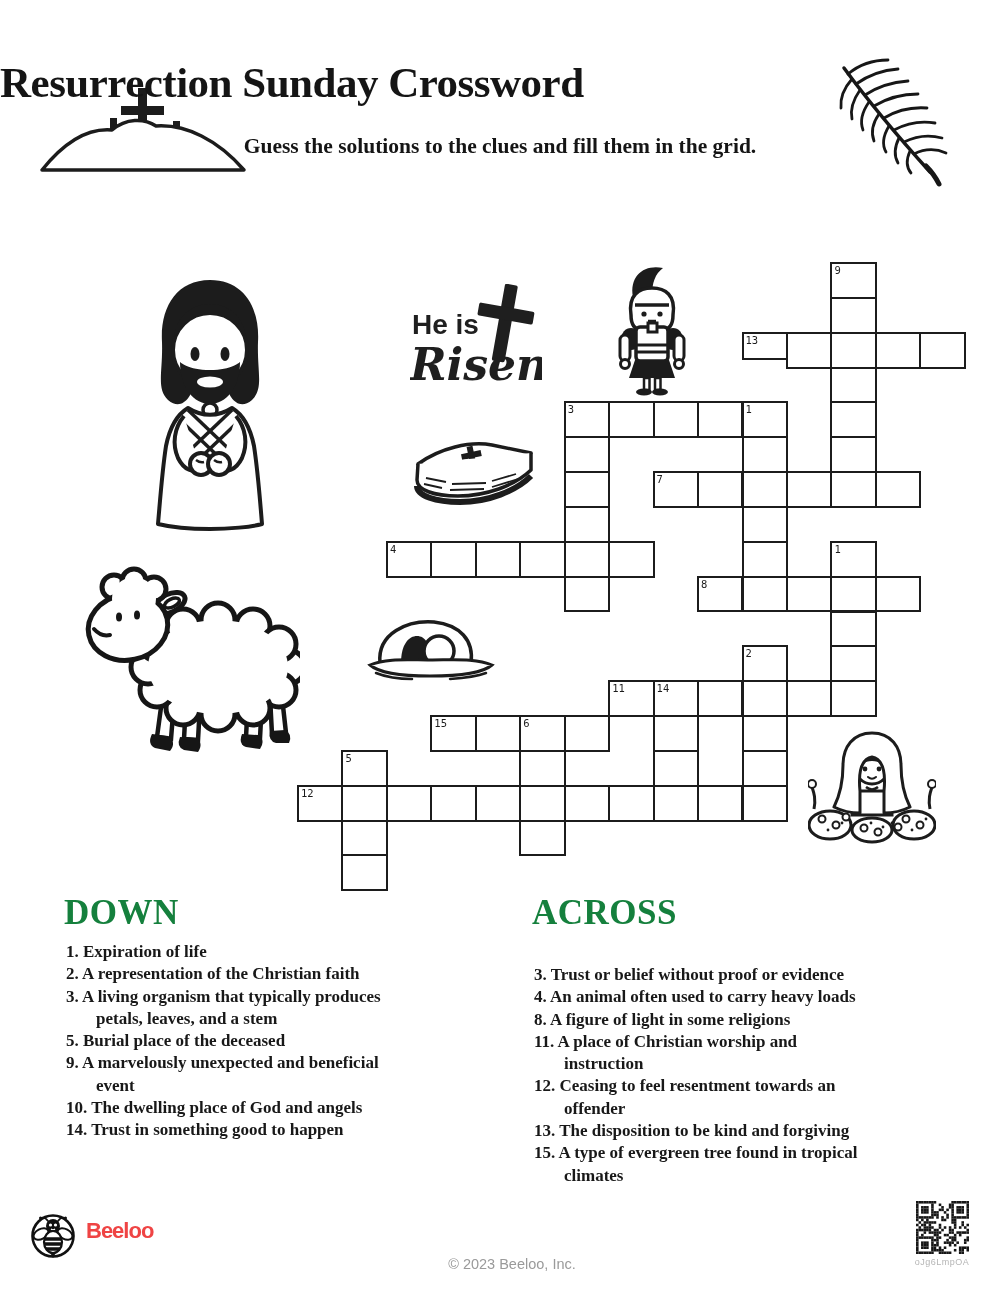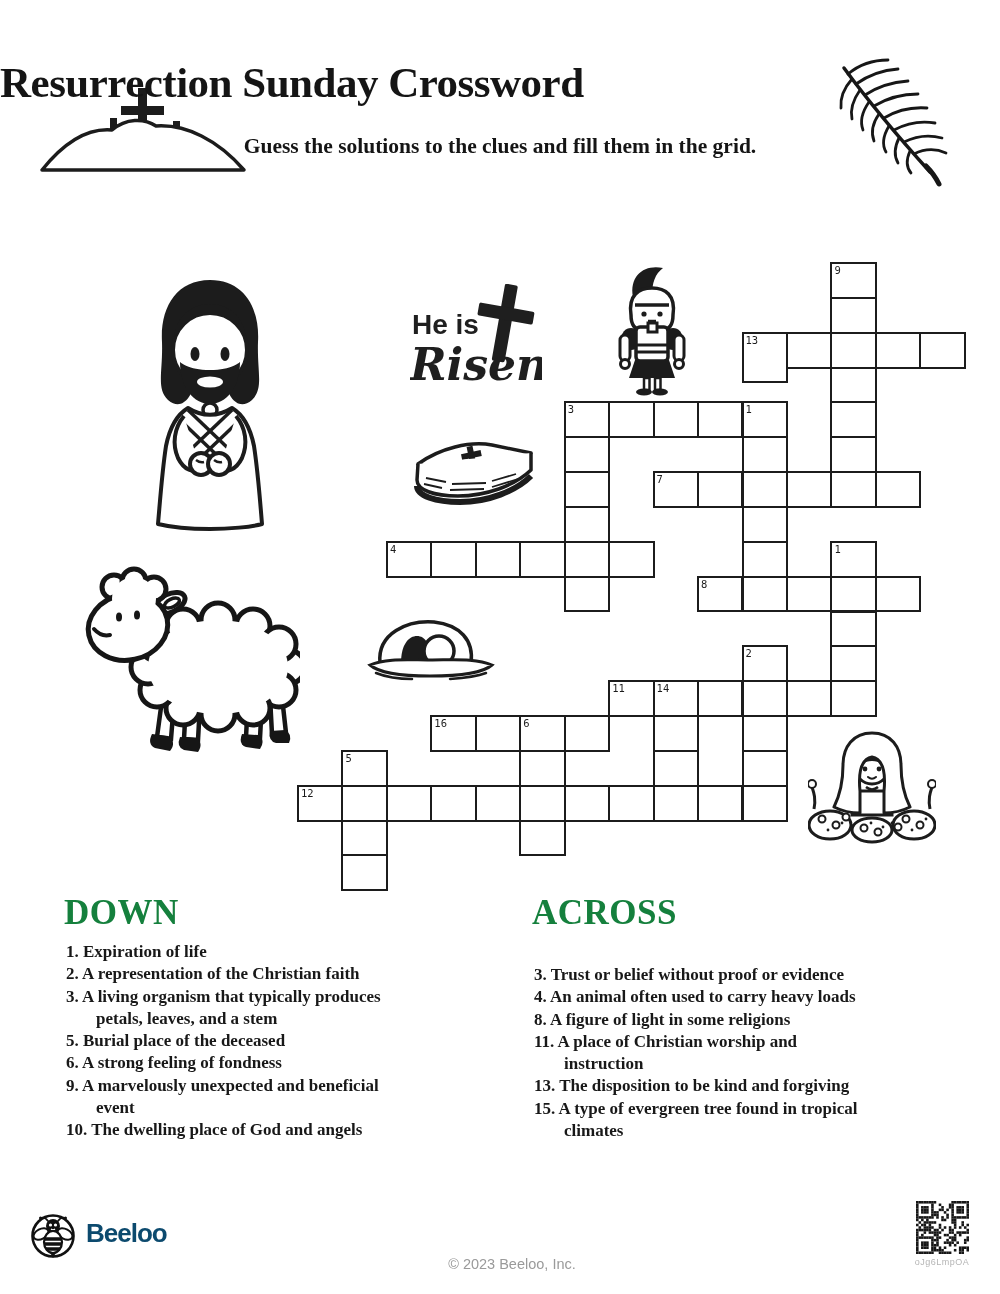--- a/index.html
+++ b/index.html
@@ -11,21 +11,21 @@
   .page-sub{left:0;right:0;top:134px;text-align:center;font-family:"Liberation Serif",serif;
        font-weight:600;font-size:21.5px;color:#151515;}
   .cell{position:absolute;background:#fff;border:2px solid #1c1c1c;box-sizing:border-box;}
   .cell .num{position:absolute;top:0px;left:2px;font-family:"DejaVu Sans Mono",monospace;
        font-size:10.5px;line-height:13px;color:#1c1c1c;}
   .clue-head{font-family:"Liberation Serif",serif;font-weight:700;font-size:35px;
        letter-spacing:0.5px;color:#15803d;}
   .clue-list{font-family:"Liberation Serif",serif;font-weight:600;font-size:17px;
        line-height:22.3px;color:#181818;width:420px;}
   .clue{padding-left:30px;text-indent:-30px;white-space:pre-wrap;}
-  .brand{font-weight:700;font-size:26px;letter-spacing:-1px;color:#0c4a6e;}
+  .brand{font-weight:700;font-size:22px;letter-spacing:-1px;color:#ef4444;}
   .copyright{left:0;right:0;top:1256px;text-align:center;font-size:14.5px;color:#9a9a9a;padding-left:24px;}
   .qr-label{left:900px;top:1257px;width:84px;text-align:center;font-size:9px;
        letter-spacing:0.5px;color:#b5b5b5;}
   svg{display:block;}
 </style>
 </head>
 <body>
 
 <svg class="abs" style="left:38px;top:78px" width="210" height="95" viewBox="0 0 210 95">
   <g fill="#1c1c1c">
@@ -229,21 +229,21 @@
     <circle cx="63" cy="92" r="1.4"></circle>
       <circle cx="75" cy="96" r="1.4"></circle>
   </g>
 </svg>
 
 <div class="abs" style="left:0;top:0;width:1000px;height:1294px;">
     <div class="cell" style="left: 830.4px; top: 262px; width: 46.45px; height: 36.85px;">
       <span class="num">9</span>
     </div>
     <div class="cell" style="left: 830.4px; top: 296.85px; width: 46.45px; height: 36.85px;"></div>
-    <div class="cell" style="left: 741.5px; top: 331.7px; width: 46.45px; height: 51px;">
+    <div class="cell" style="left: 741.5px; top: 331.7px; width: 46.45px; height: 28px;">
       <span class="num">13</span>
     </div>
     <div class="cell" style="left: 785.95px; top: 331.7px; width: 46.45px; height: 36.85px;"></div>
     <div class="cell" style="left: 830.4px; top: 331.7px; width: 46.45px; height: 36.85px;"></div>
     <div class="cell" style="left: 874.85px; top: 331.7px; width: 46.45px; height: 36.85px;"></div>
     <div class="cell" style="left: 919.3px; top: 331.7px; width: 46.45px; height: 36.85px;"></div>
     <div class="cell" style="left: 830.4px; top: 366.55px; width: 46.45px; height: 36.85px;"></div>
     <div class="cell" style="left: 563.7px; top: 401.4px; width: 46.45px; height: 36.85px;">
       <span class="num">3</span>
     </div>
@@ -297,21 +297,21 @@
       <span class="num">11</span>
     </div>
     <div class="cell" style="left: 652.6px; top: 680.2px; width: 46.45px; height: 36.85px;">
       <span class="num">14</span>
     </div>
     <div class="cell" style="left: 697.05px; top: 680.2px; width: 46.45px; height: 36.85px;"></div>
     <div class="cell" style="left: 741.5px; top: 680.2px; width: 46.45px; height: 36.85px;"></div>
     <div class="cell" style="left: 785.95px; top: 680.2px; width: 46.45px; height: 36.85px;"></div>
     <div class="cell" style="left: 830.4px; top: 680.2px; width: 46.45px; height: 36.85px;"></div>
     <div class="cell" style="left: 430.35px; top: 715.05px; width: 46.45px; height: 36.85px;">
-      <span class="num">16</span>
+      <span class="num">15</span>
     </div>
     <div class="cell" style="left: 474.8px; top: 715.05px; width: 46.45px; height: 36.85px;"></div>
     <div class="cell" style="left: 519.25px; top: 715.05px; width: 46.45px; height: 36.85px;">
       <span class="num">6</span>
     </div>
     <div class="cell" style="left: 563.7px; top: 715.05px; width: 46.45px; height: 36.85px;"></div>
     <div class="cell" style="left: 652.6px; top: 715.05px; width: 46.45px; height: 36.85px;"></div>
     <div class="cell" style="left: 741.5px; top: 715.05px; width: 46.45px; height: 36.85px;"></div>
     <div class="cell" style="left: 341.45px; top: 749.9px; width: 46.45px; height: 36.85px;">
       <span class="num">5</span>
@@ -337,33 +337,35 @@
     <div class="cell" style="left: 341.45px; top: 854.45px; width: 46.45px; height: 36.85px;"></div>
   </div>
 
 <div class="abs clue-head" style="left:64px;top:893px">DOWN</div>
 <div class="abs clue-list" style="left:66px;top:941px">
     <div class="clue">1. Expiration of life</div>
     <div class="clue">2. A representation of the Christian faith</div>
     <div class="clue">3. A living organism that typically produces
 petals, leaves, and a stem</div>
     <div class="clue">5. Burial place of the deceased</div>
-    <div class="clue">6. A strong feeling of fondness</div>
     <div class="clue">9. A marvelously unexpected and beneficial
 event</div>
     <div class="clue">10. The dwelling place of God and angels</div>
+    <div class="clue">14. Trust in something good to happen</div>
   </div>
 
 <div class="abs clue-head" style="left:532px;top:893px">ACROSS</div>
 <div class="abs clue-list" style="left:534px;top:964px">
     <div class="clue">3. Trust or belief without proof or evidence</div>
     <div class="clue">4. An animal often used to carry heavy loads</div>
     <div class="clue">8. A figure of light in some religions</div>
     <div class="clue">11. A place of Christian worship and
 instruction</div>
+    <div class="clue">12. Ceasing to feel resentment towards an
+offender</div>
     <div class="clue">13. The disposition to be kind and forgiving</div>
     <div class="clue">15. A type of evergreen tree found in tropical
 climates</div>
   </div>
 
 <svg class="abs" style="left:30px;top:1212px" width="46" height="48" viewBox="0 0 46 48">
   <circle cx="23" cy="24" r="20.5" fill="#fff" stroke="#111" stroke-width="2.6"></circle>
   <g stroke="#111" stroke-width="1.8" fill="none" stroke-linecap="round">
     <path d="M18,9 C16,6 13,5 11,6"></path>
       <path d="M28,9 C30,6 33,5 35,6"></path>

